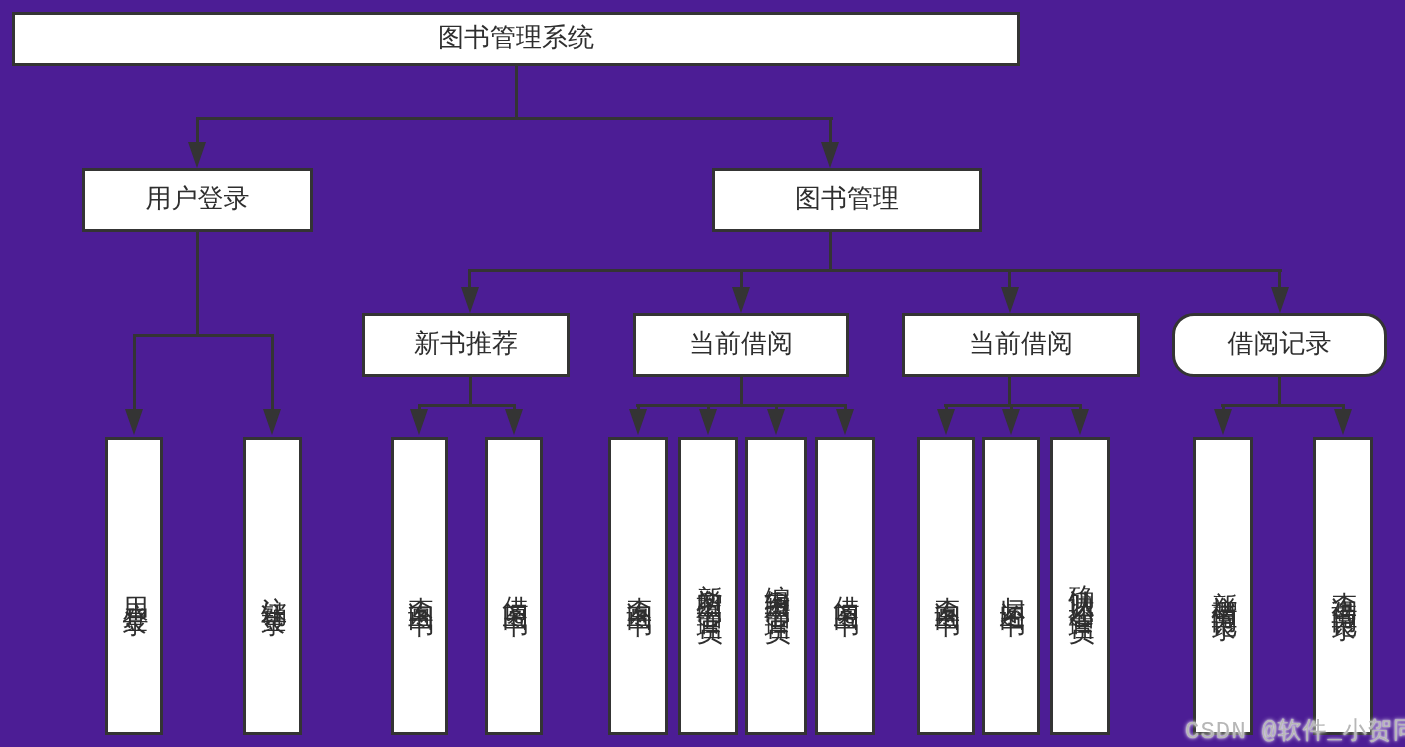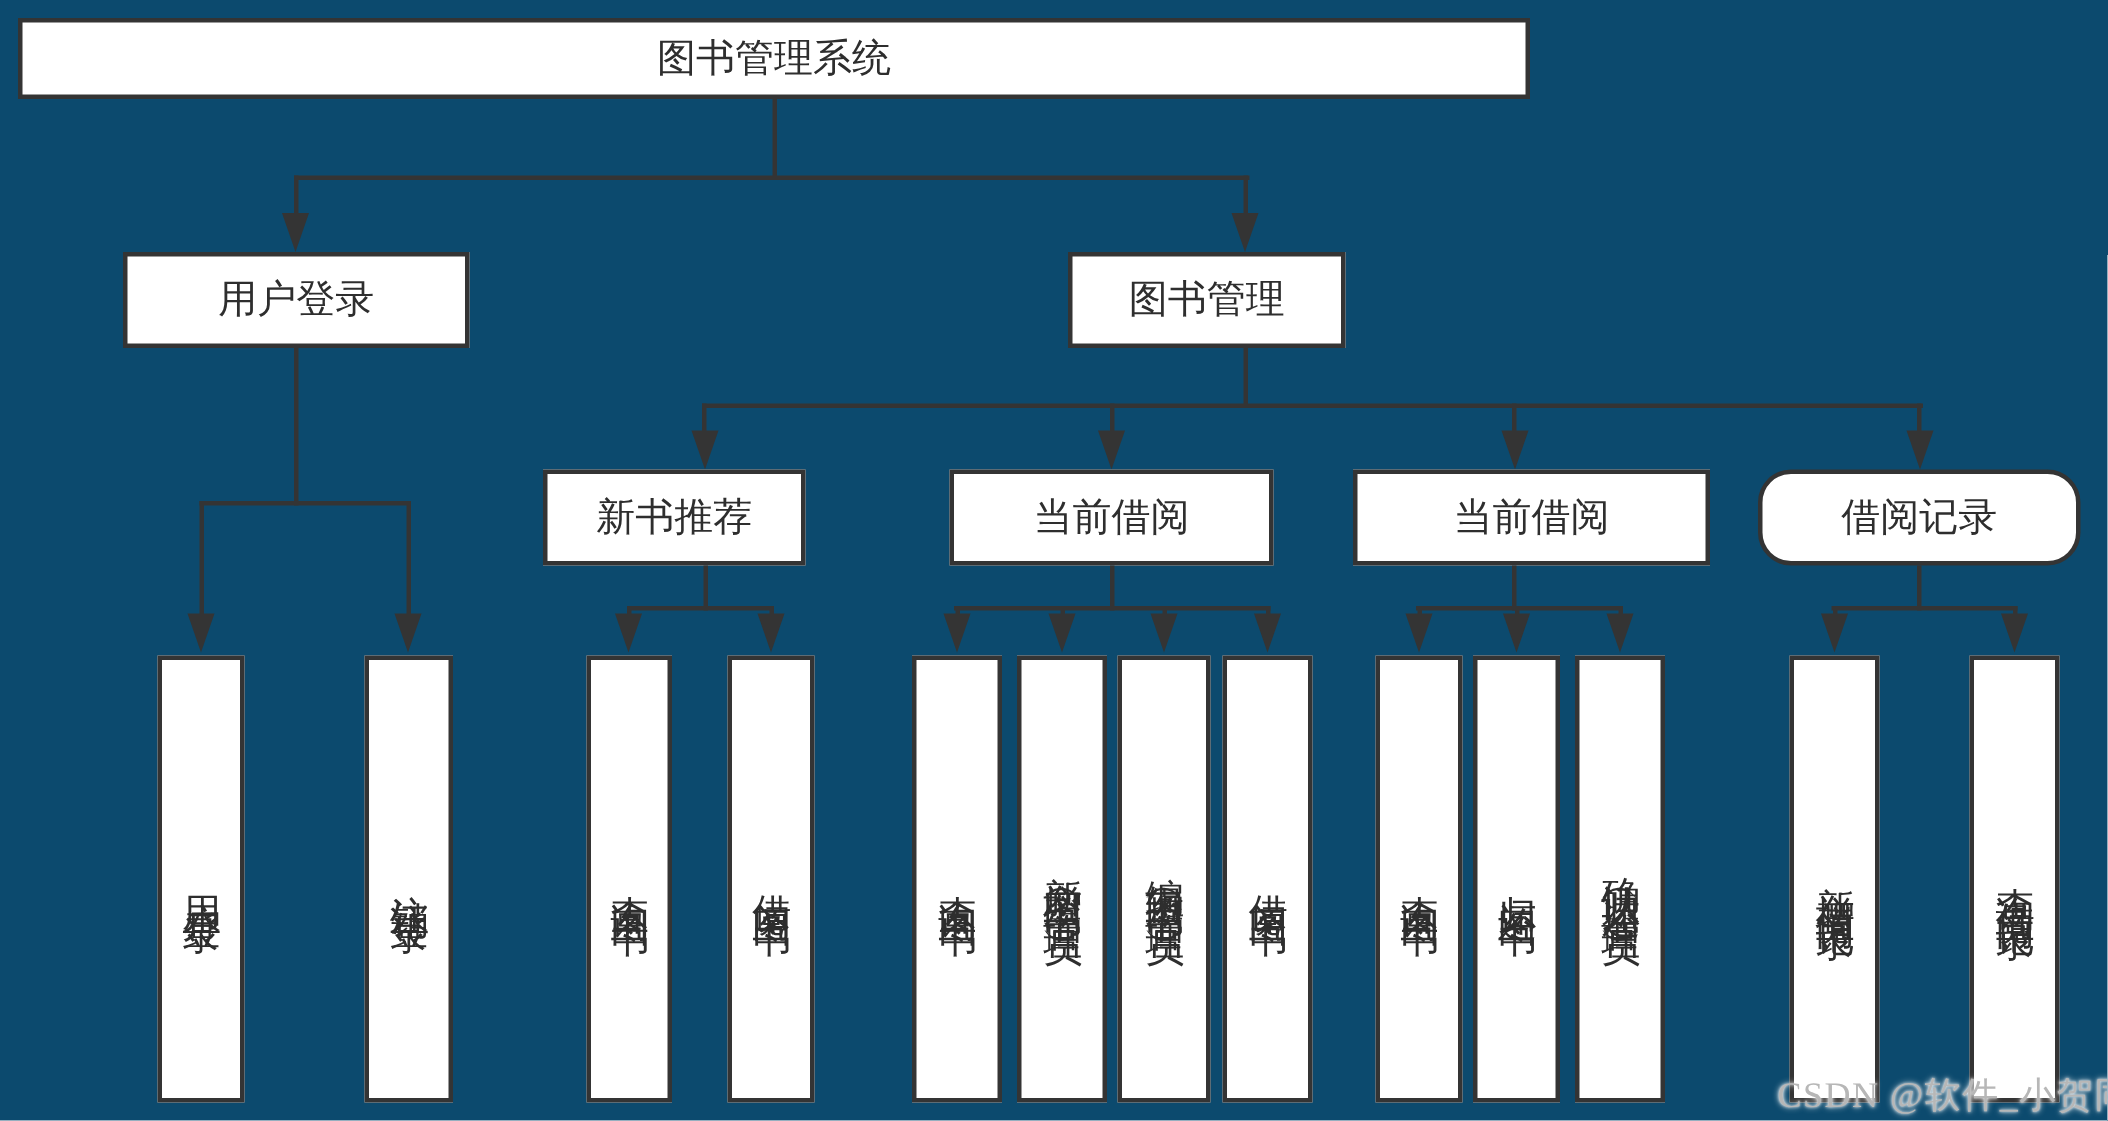--- a/index.html
+++ b/index.html
@@ -1,18 +1,18 @@
 <!DOCTYPE html>
 <html lang="zh"><head>
 <meta charset="utf-8">
 <style>
   html,body{margin:0;padding:0;background:#ffffff;}
   .canvas{
-    position:relative;width:1405px;height:747px;background:#0c4a6e;overflow:hidden;
-    font-family:Liberation Serif, serif;
+    position:relative;width:1405px;height:747px;background:#4c1d95;overflow:hidden;
+    font-family:Liberation Mono, monospace;
     text-align:center;
     --line:#343434;--txt:#2e2e2e;
   }
   .box{
     position:absolute;box-sizing:border-box;border:3px solid var(--line);background:#ffffff;
     display:flex;align-items:center;justify-content:center;
     color:var(--txt);font-size:26px;line-height:1;white-space:nowrap;
   }
   .vbox span{
     writing-mode:vertical-rl;text-orientation:mixed;letter-spacing:5px;line-height:1;
@@ -41,21 +41,21 @@
   <div class="vline" style="left:515px;top:66px;width:3px;height:53px;"></div>
   <div class="hline" style="left:196px;top:117px;width:637px;height:3px;"></div>
   <div class="vline" style="left:196px;top:117px;width:3px;height:28px;"></div>
   <div class="arrow" style="left:188px;top:142px;"></div>
   <div class="vline" style="left:829px;top:117px;width:3px;height:28px;"></div>
   <div class="arrow" style="left:821px;top:142px;"></div>
 
   <div class="box" style="left:82px;top:168px;width:231px;height:64px;">
     <span>用户登录</span>
   </div>
-  <div class="box" style="left:712px;top:168px;width:185px;height:64px;">
+  <div class="box" style="left:712px;top:168px;width:270px;height:64px;">
     <span>图书管理</span>
   </div>
 
   <div class="vline" style="left:196px;top:232px;width:3px;height:105px;"></div>
   <div class="hline" style="left:133px;top:334px;width:141px;height:3px;"></div>
   <div class="vline" style="left:133px;top:334px;width:3px;height:78px;"></div>
   <div class="arrow" style="left:125px;top:409px;"></div>
   <div class="vline" style="left:271px;top:334px;width:3px;height:78px;"></div>
   <div class="arrow" style="left:263px;top:409px;"></div>
 
@@ -63,21 +63,21 @@
   <div class="hline" style="left:468px;top:269px;width:814px;height:3px;"></div>
   <div class="vline" style="left:468px;top:269px;width:3px;height:20px;"></div>
   <div class="arrow" style="left:461px;top:287px;"></div>
   <div class="vline" style="left:740px;top:269px;width:3px;height:20px;"></div>
   <div class="arrow" style="left:732px;top:287px;"></div>
   <div class="vline" style="left:1008px;top:269px;width:3px;height:20px;"></div>
   <div class="arrow" style="left:1001px;top:287px;"></div>
   <div class="vline" style="left:1278px;top:269px;width:3px;height:20px;"></div>
   <div class="arrow" style="left:1271px;top:287px;"></div>
 
-  <div class="box" style="left:362px;top:313px;width:175px;height:64px;">
+  <div class="box" style="left:362px;top:313px;width:208px;height:64px;">
     <span>新书推荐</span>
   </div>
   <div class="box" style="left:633px;top:313px;width:216px;height:64px;">
     <span>当前借阅</span>
   </div>
   <div class="box" style="left:902px;top:313px;width:238px;height:64px;">
     <span>当前借阅</span>
   </div>
   <div class="box" style="left:1172px;top:313px;width:215px;height:64px;border-radius:22px;">
     <span>借阅记录</span>

